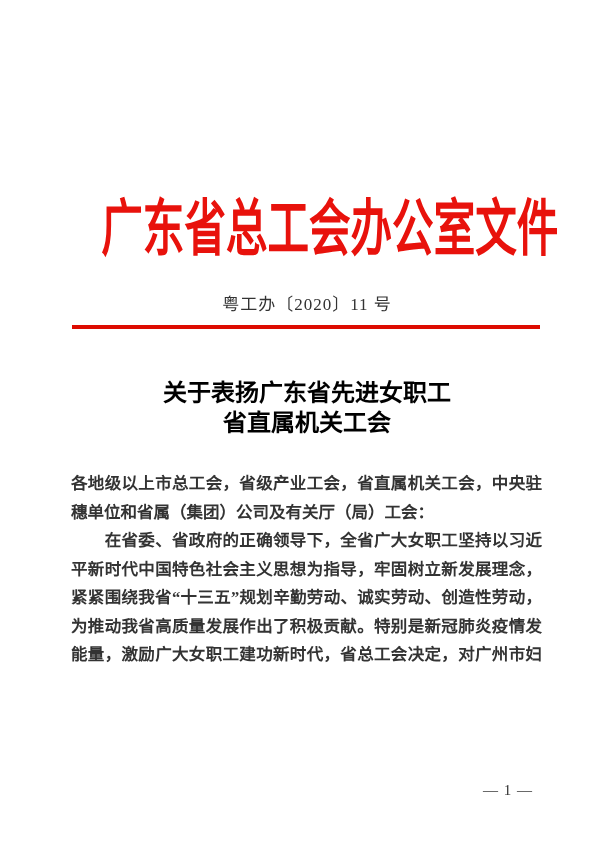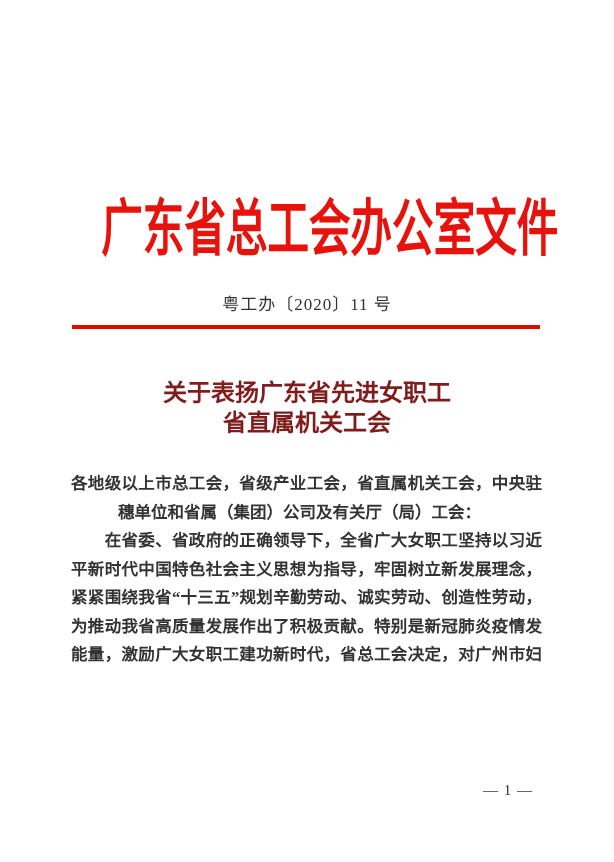--- a/index.html
+++ b/index.html
@@ -55,42 +55,41 @@
   
   .doc-title {
     position: absolute;
     top: 378px;
     left: 0;
     width: 614px;
     text-align: center;
     font-size: 24px;
     font-weight: bold;
     line-height: 30px;
-    color: #7f1d1d;
+    color: #000000;
   }
   
   .doc-body {
     position: absolute;
     top: 470px;
     left: 71px;
     width: 471px;
     font-size: 16.5px;
     line-height: 28.5px;
     color: #333333;
     font-weight: bold;
   }
   .body-line {
     text-align: justify;
     text-align-last: justify;
     white-space: nowrap;
   }
   .body-line.partial {
     text-align: center;
     text-align-last: left;
-    margin-left: 47px;
   }
   
   .page-number {
     position: absolute;
     top: 782px;
     left: 0;
     width: 533px;
     text-align: right;
     font-size: 15px;
     letter-spacing: 1px;

